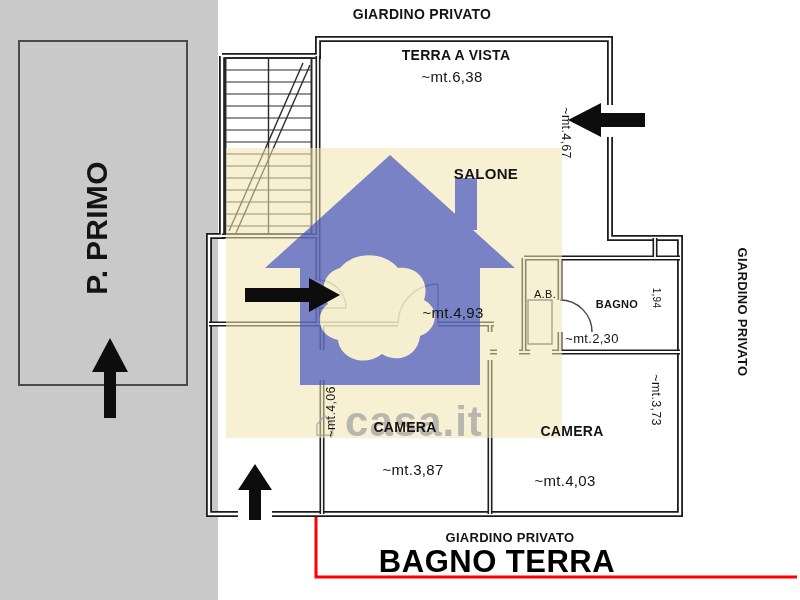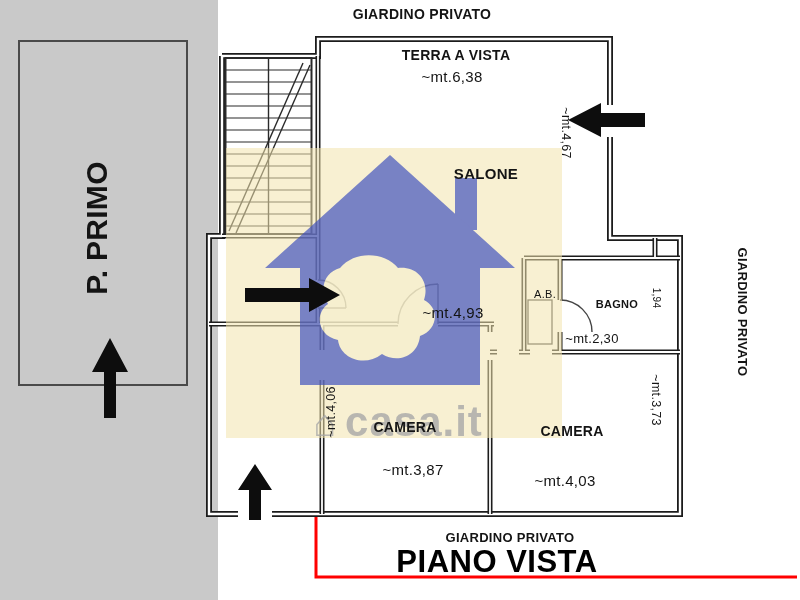--- a/index.html
+++ b/index.html
@@ -107,15 +107,15 @@
   <div class="lbl" style="left:453px;top:312px">~mt.4,93</div>
   <div class="lbl" style="left:592px;top:338px;font-size:13px">~mt.2,30</div>
   <div class="lbl r90" style="left:656px;top:298px;font-size:10px">1,94</div>
   <div class="lbl rm90" style="left:331px;top:412px;font-size:12.5px">~mt.4,06</div>
   <div class="lbl r90" style="left:656px;top:400px;font-size:12.5px">~mt.3,73</div>
   <div class="lbl b" style="left:405px;top:427px;font-size:14px">CAMERA</div>
   <div class="lbl b" style="left:572px;top:431px;font-size:14px">CAMERA</div>
   <div class="lbl" style="left:413px;top:469px">~mt.3,87</div>
   <div class="lbl" style="left:565px;top:480px">~mt.4,03</div>
   <div class="lbl b" style="left:510px;top:537px;font-size:13px">GIARDINO PRIVATO</div>
-  <div class="lbl b title" style="left:497px;top:562px">PIANO VISTA</div>
+  <div class="lbl b title" style="left:497px;top:562px">BAGNO TERRA</div>
 
 </div>
 
 </body></html>

